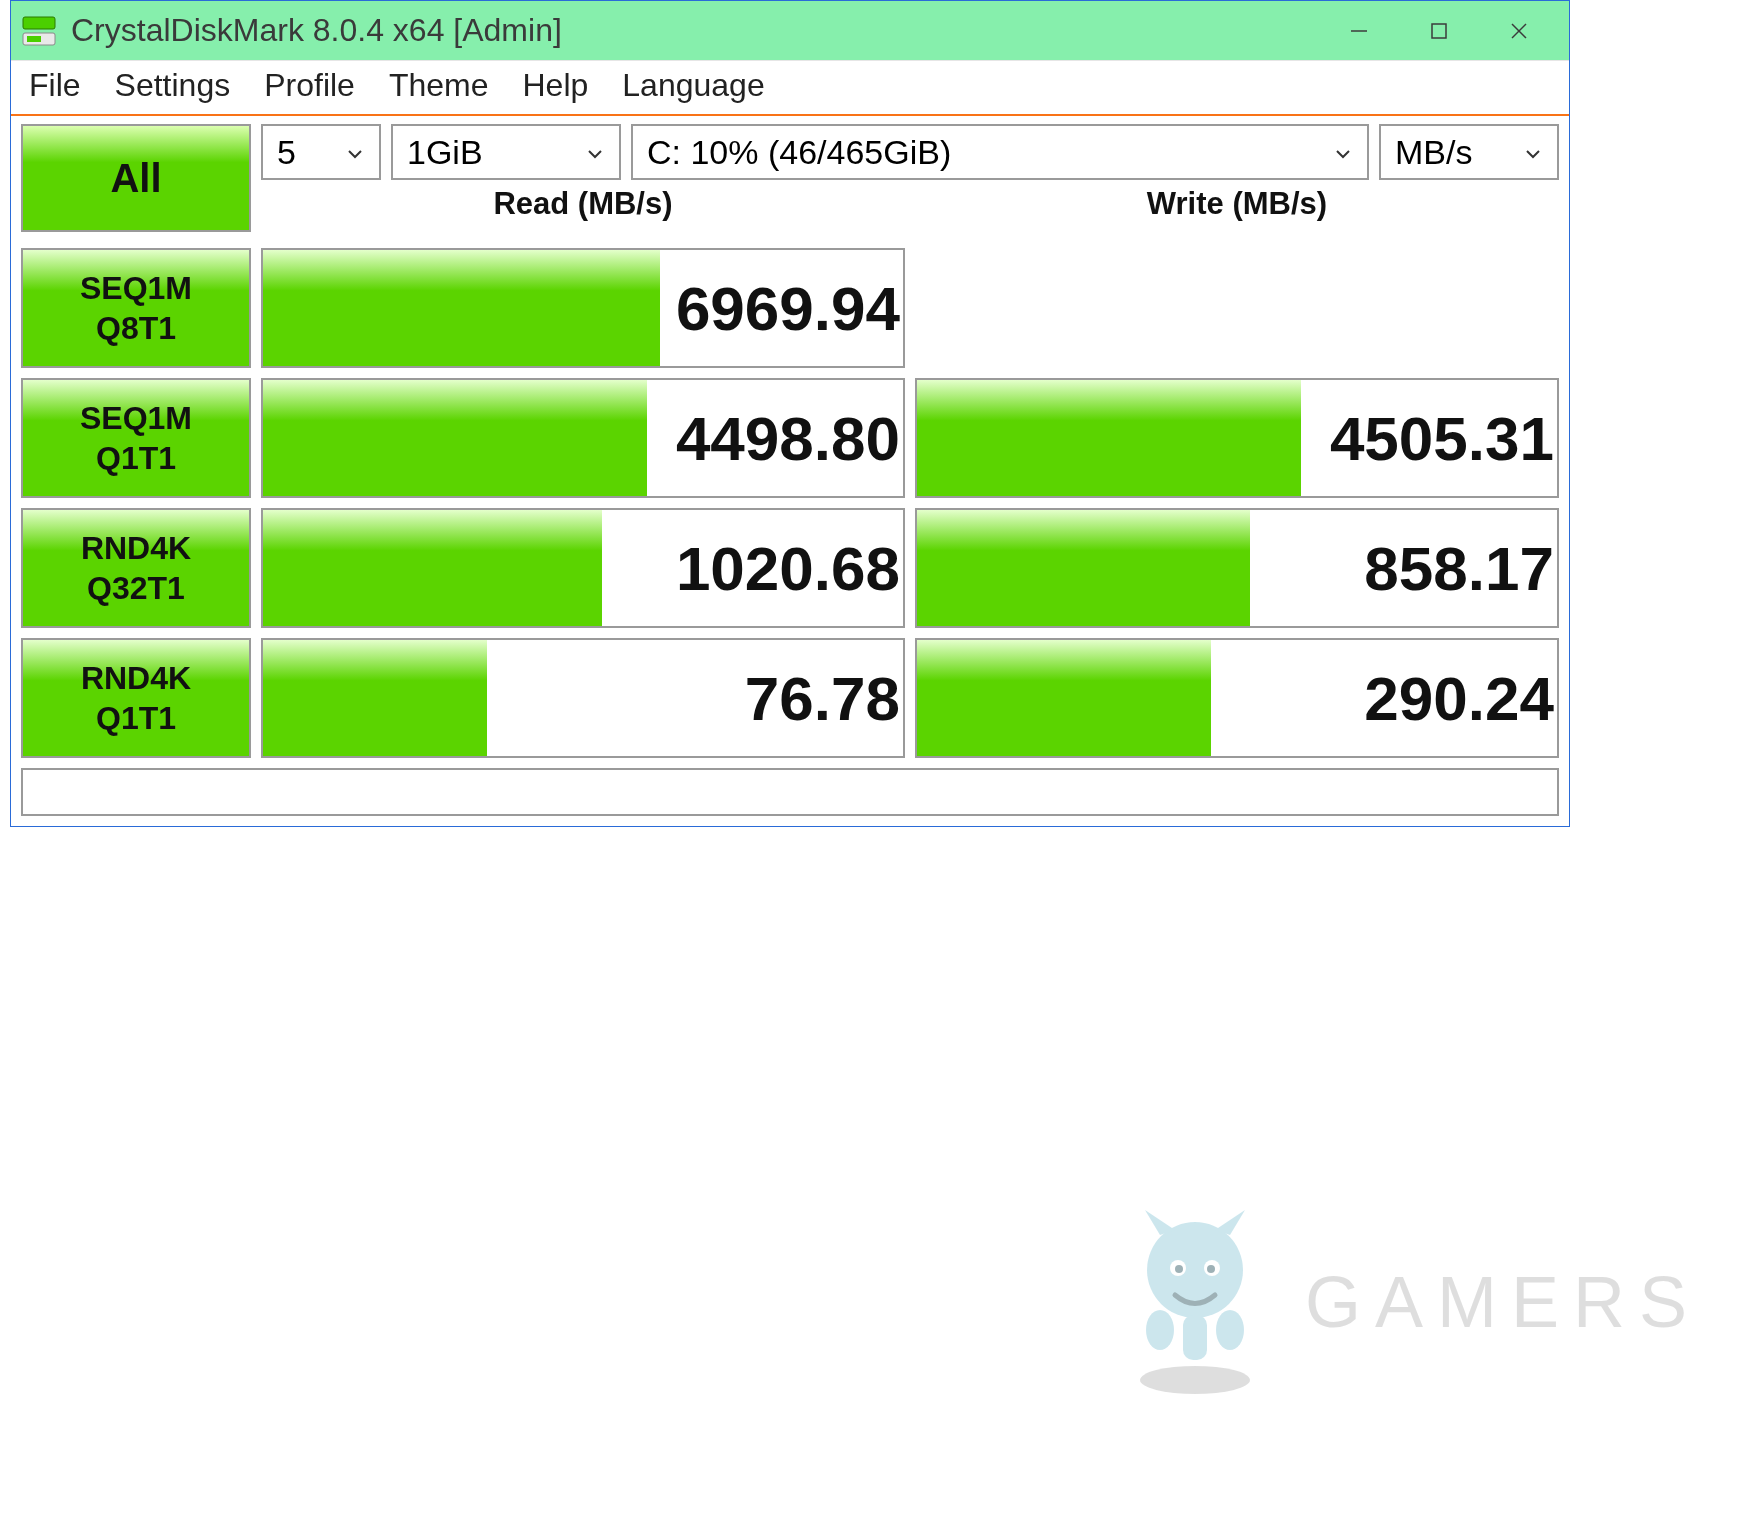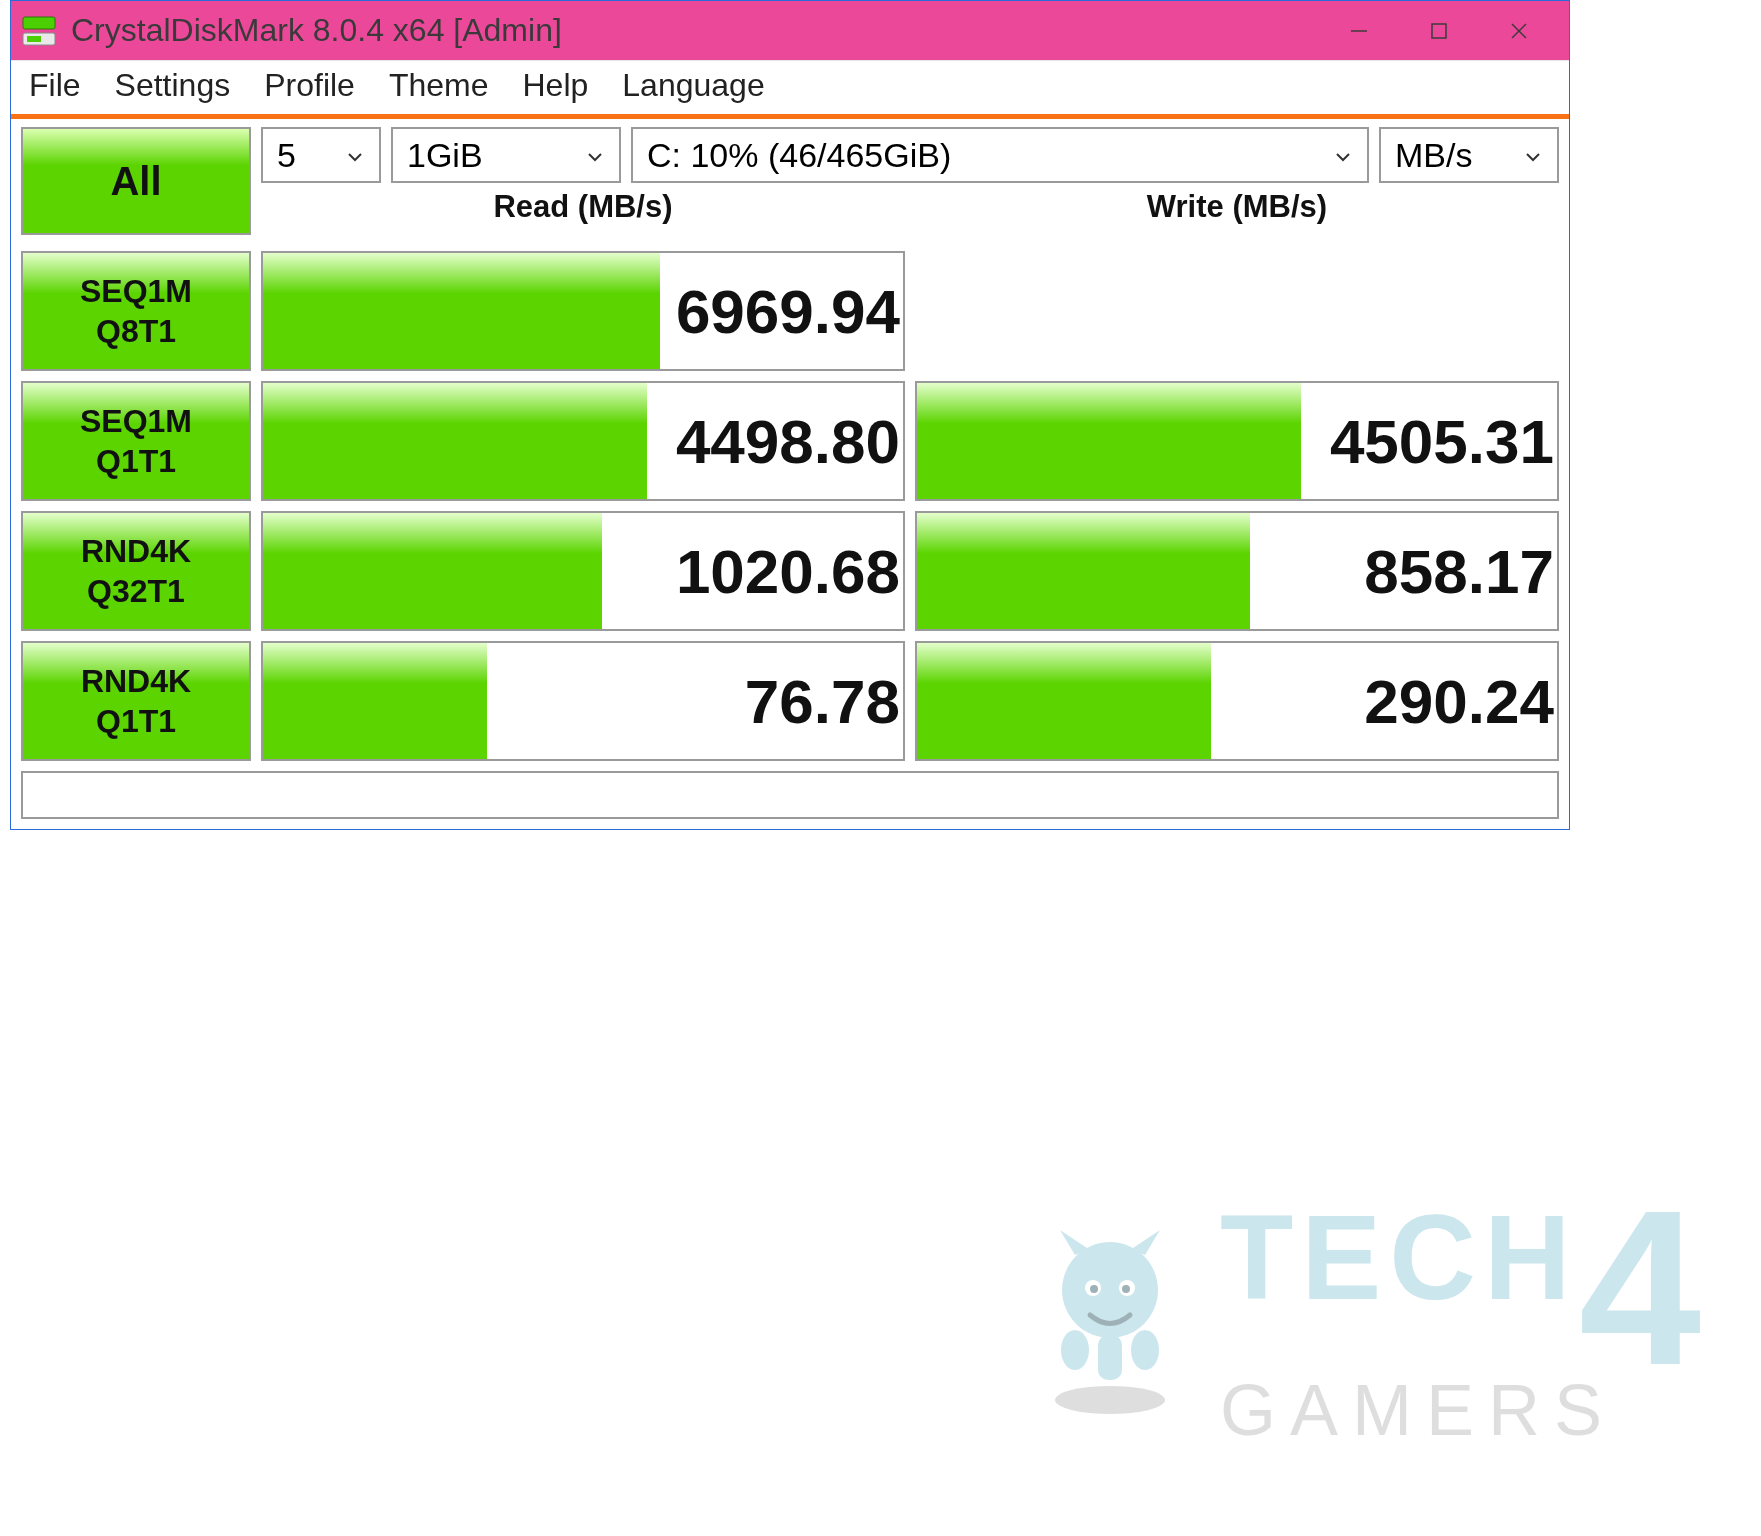--- a/index.html
+++ b/index.html
@@ -16,21 +16,21 @@
     top: 0;
     width: 1560px;
     background: #fff;
     border: 1px solid #2a6bd8;
   }
   
   .titlebar {
     display: flex;
     align-items: center;
     height: 60px;
-    background: #ec4899;
+    background: #86efac;
     padding: 0 10px;
     border-bottom: 1px solid #e6e6e6;
   }
   .titlebar .app-icon {
     width: 36px; height: 36px;
     margin-right: 14px;
     display: inline-block;
   }
   .titlebar .title {
     font-size: 32px;
@@ -43,21 +43,21 @@
     color: #3b3b3b;
   }
   .win-btn svg { width: 22px; height: 22px; stroke: #3b3b3b; stroke-width: 1.5; fill: none; }
   
   .menubar {
     display: flex;
     gap: 34px;
     padding: 6px 18px 10px 18px;
     font-size: 32px;
     color: #222;
-    border-bottom: 5px solid #f97316;
+    border-bottom: 2px solid #f97316;
   }
   .menubar .menu-item { cursor: default; }
   
   .controls-wrap {
     padding: 8px 10px 6px 10px;
   }
   .all-btn {
     grid-row: 1 / span 2;
     background: linear-gradient(to bottom, #dbffb0 0%, #5bd400 35%, #5bd400 100%);
     border: 2px solid #9a9a9a;
@@ -325,19 +325,15 @@
       <circle cx="107" cy="68" r="8" fill="#fff"></circle>
       <circle cx="74" cy="69" r="4" fill="#2a5560"></circle>
       <circle cx="106" cy="69" r="4" fill="#2a5560"></circle>
       <path d="M70 95 Q90 112 110 95" stroke="#2a5560" stroke-width="5" fill="none" stroke-linecap="round"></path>
       <rect x="78" y="115" width="24" height="45" rx="10" fill="#8fc9d9"></rect>
       <ellipse cx="55" cy="130" rx="14" ry="20" fill="#8fc9d9"></ellipse>
       <ellipse cx="125" cy="130" rx="14" ry="20" fill="#8fc9d9"></ellipse>
     </svg>
   </span>
   <div class="wm-text">
-    <div style="display:flex; align-items:flex-start;">
-      <span class="wm-tech">TECH</span>
-      <span class="wm-4">4</span>
-    </div>
     <span class="wm-gam">GAMERS</span>
   </div>
 </div>
 
 </body></html>

